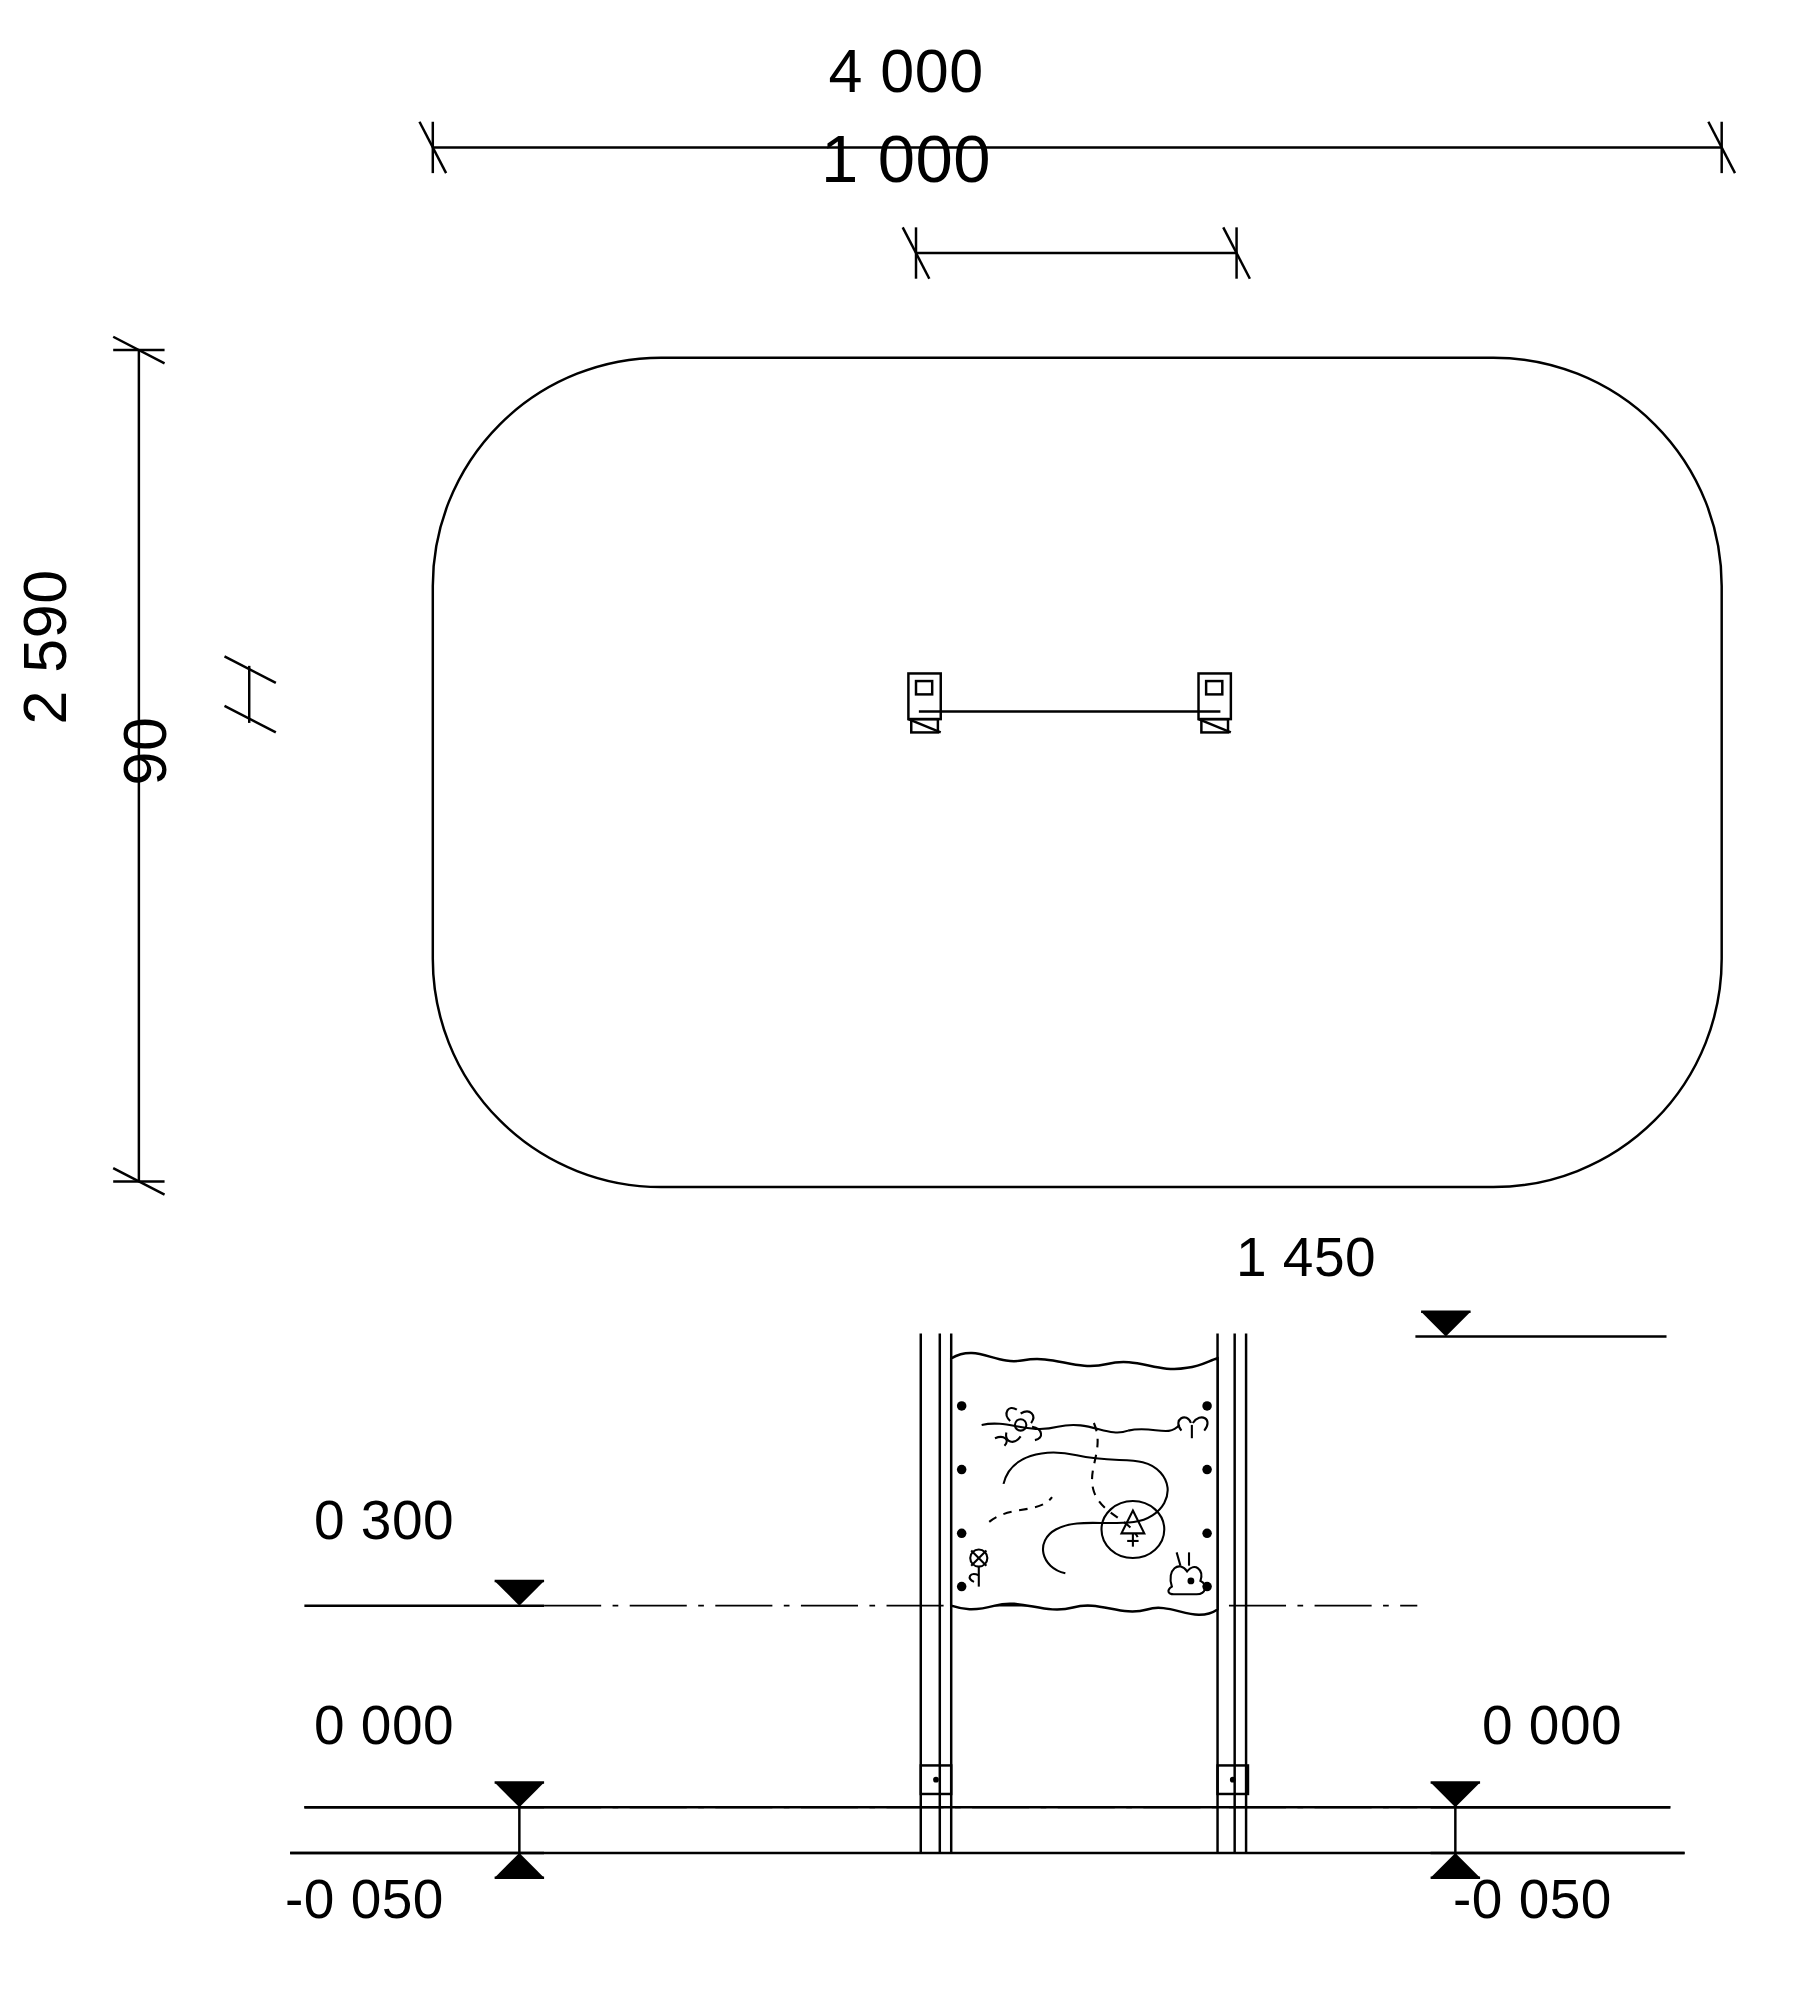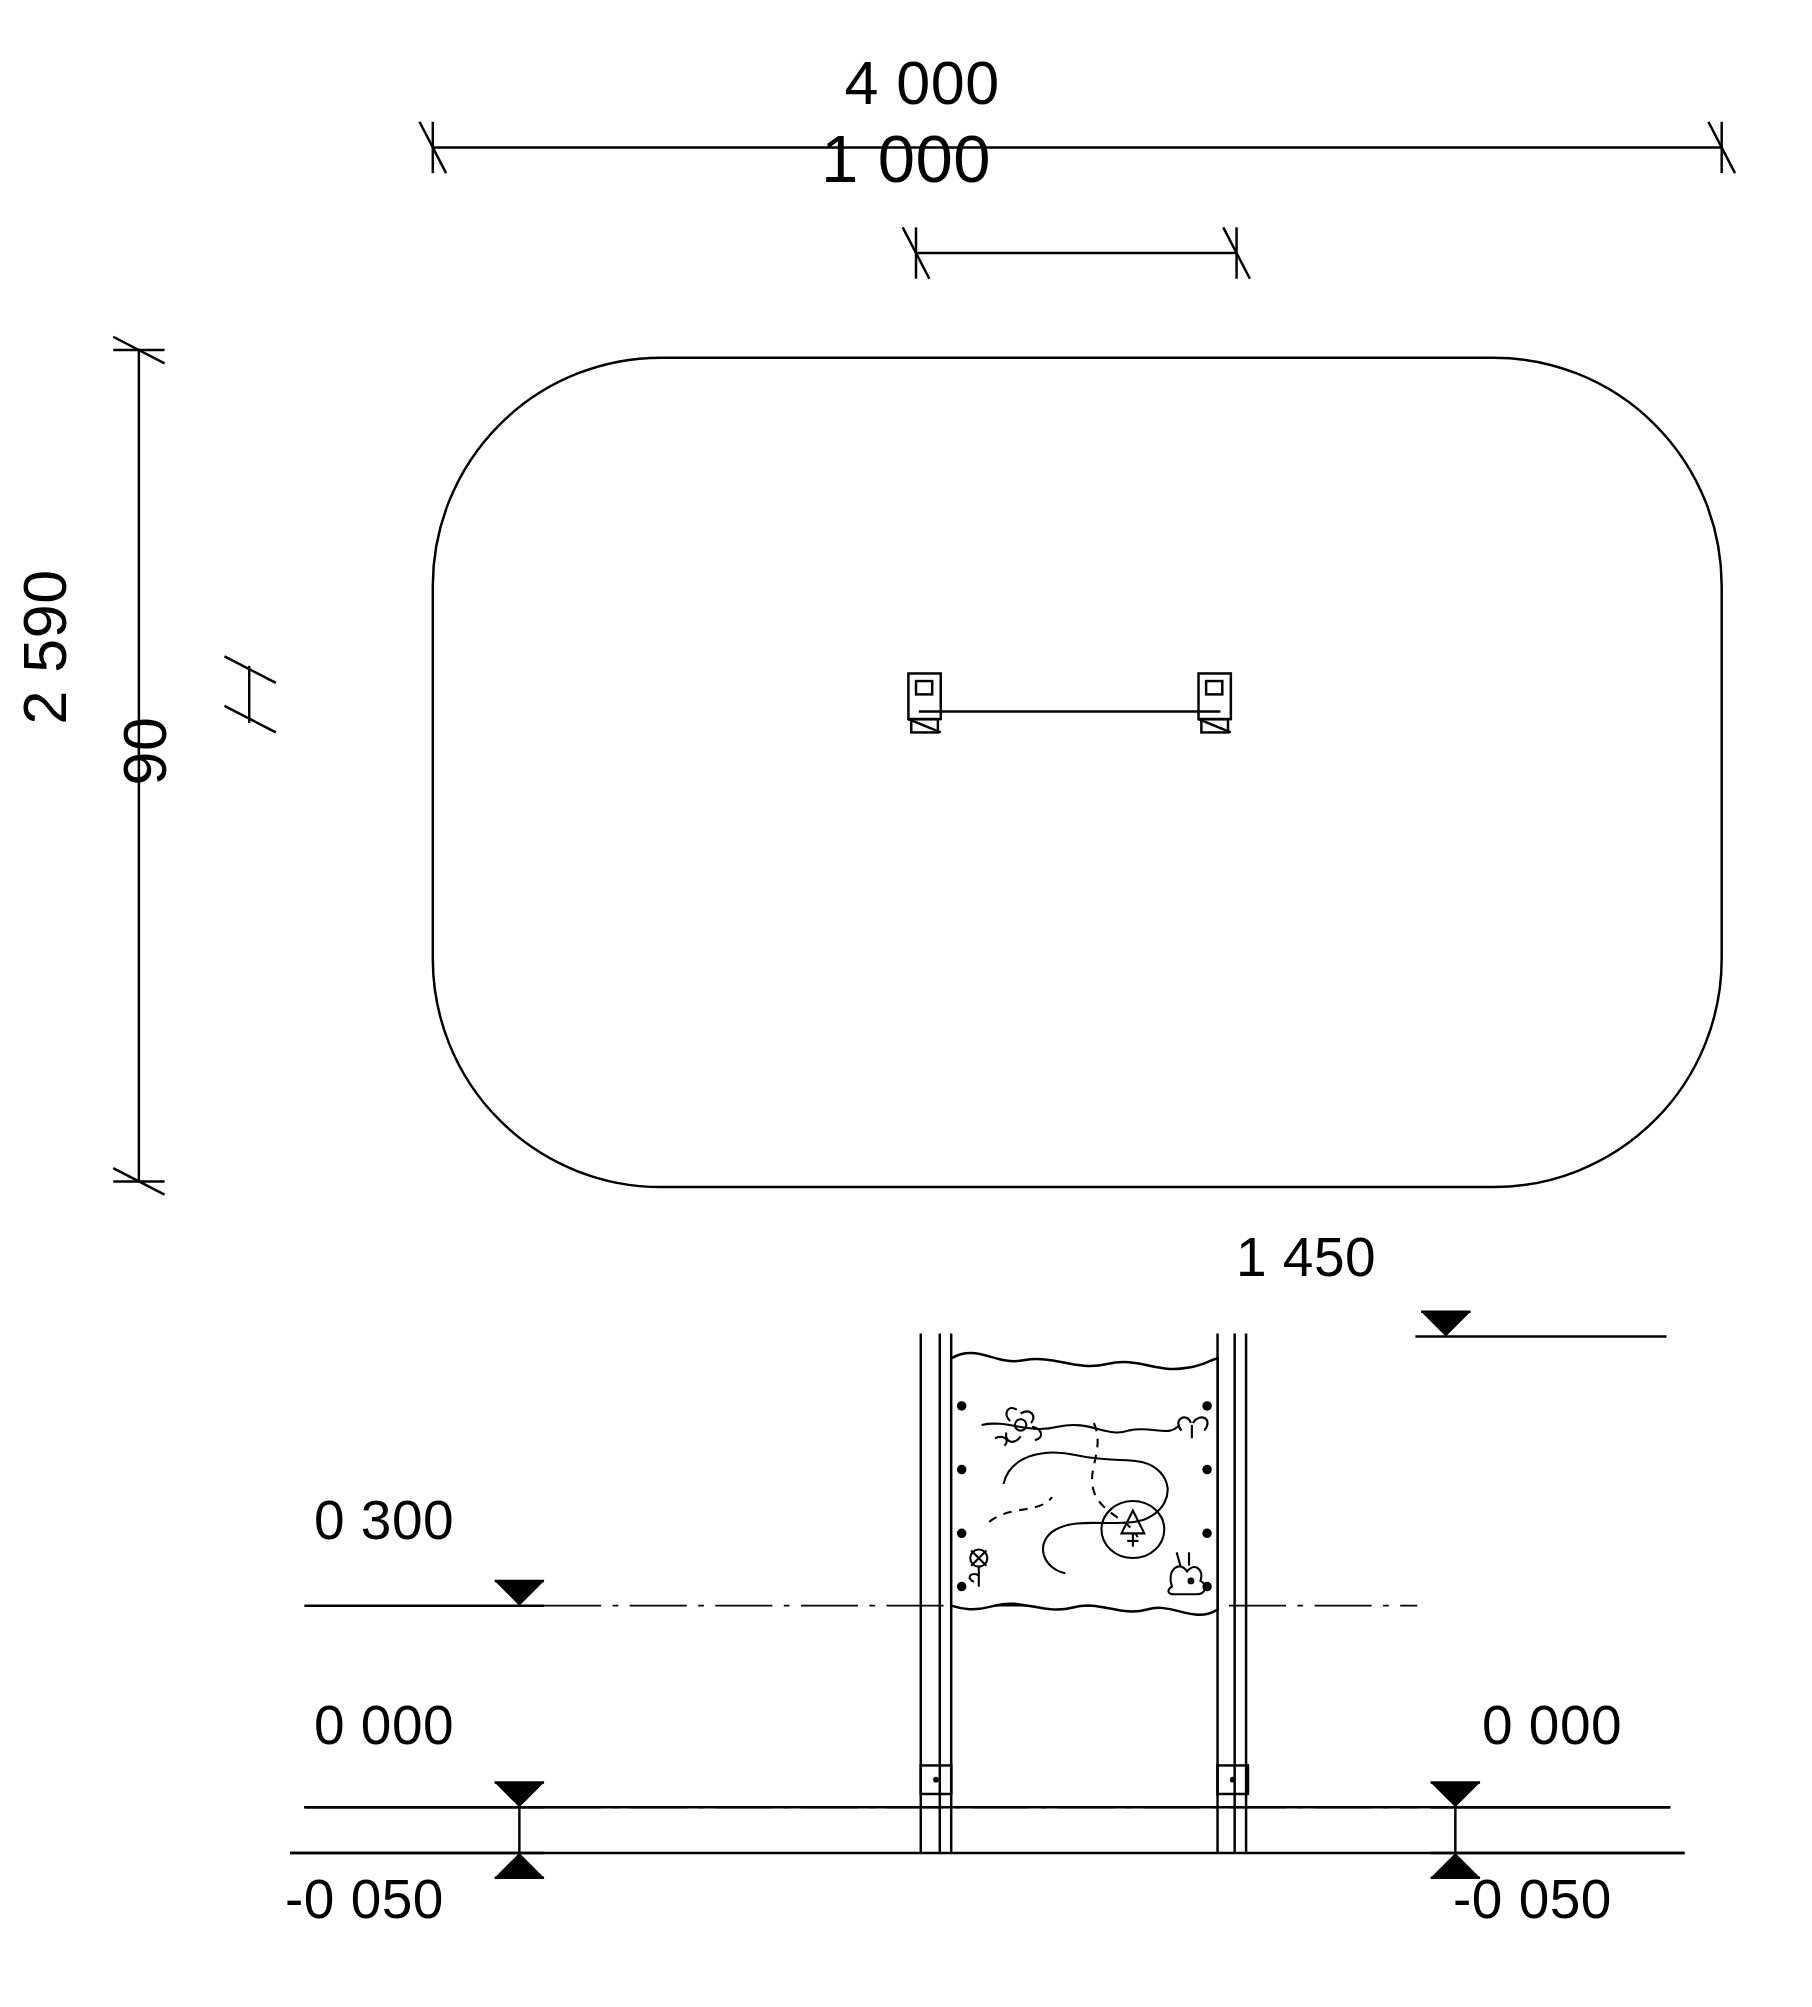--- a/index.html
+++ b/index.html
@@ -25,24 +25,23 @@
   .dim-label {
     position: absolute;
     font-family: "Liberation Sans", sans-serif;
     font-weight: 400;
     color: #000;
     white-space: nowrap;
     letter-spacing: 0.5px;
   }
   .s-top-4000 {
     left: 906px;
-    top: 48px;
+    top: 36px;
     transform: translateX(-50%);
     font-size: 61px;
-    margin-left: 16px;
   }
   .s-top-1000 {
     left: 906px;
     top: 120px;
     transform: translateX(-50%);
     font-size: 67px;
   }
   .s-left-2590 {
     left: 45px;
     top: 647px;

